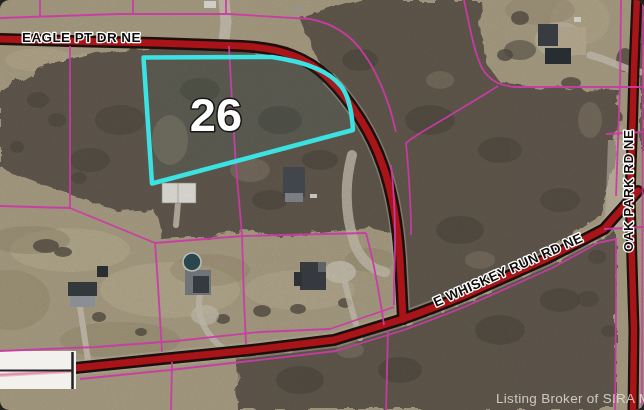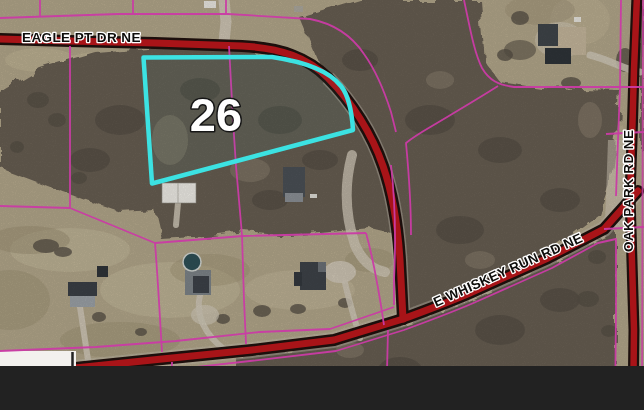--- a/index.html
+++ b/index.html
@@ -1,18 +1,19 @@
 <!DOCTYPE html>
 <html><head>
 <meta charset="utf-8">
 <style>
   html,body{margin:0;padding:0;background:#222;}
   .stage{
-    position:relative;width:644px;height:366px;overflow:hidden;
-    font-family:"Liberation Sans",sans-serif;
+    position:relative;width:644px;height:410px;overflow:hidden;
+    font-family:"Liberation Sans",sans-serif;
+    border-radius:9px;
   }
   svg{display:block;}
   .road-label{
     font-family:"Liberation Sans",sans-serif;
     font-weight:bold;font-size:13.5px;letter-spacing:.4px;
     fill:#0e0d0b;stroke:#ffffff;stroke-width:2.6px;paint-order:stroke;
     stroke-linejoin:round;
   }
   .parcel-num{
     font-family:"Liberation Sans",sans-serif;

